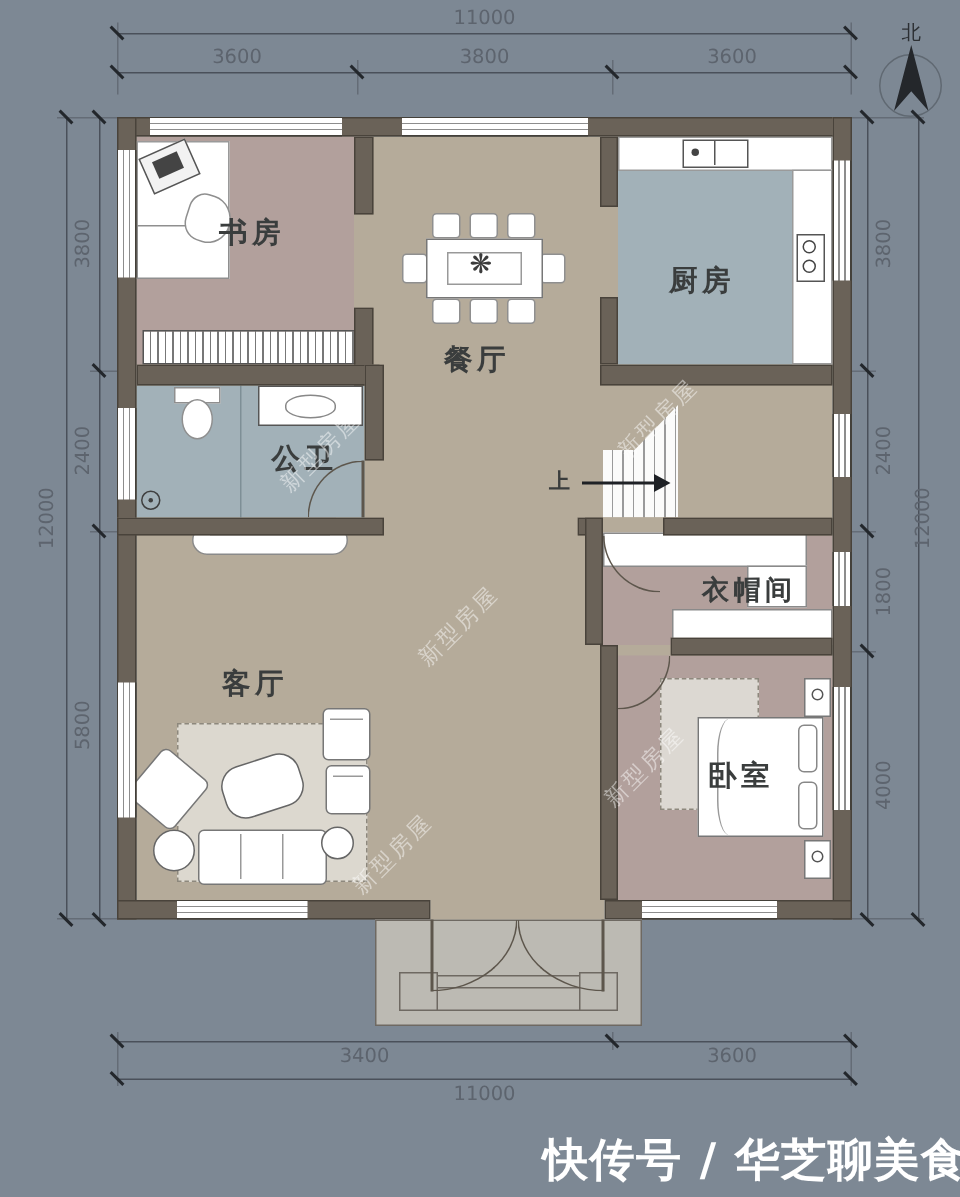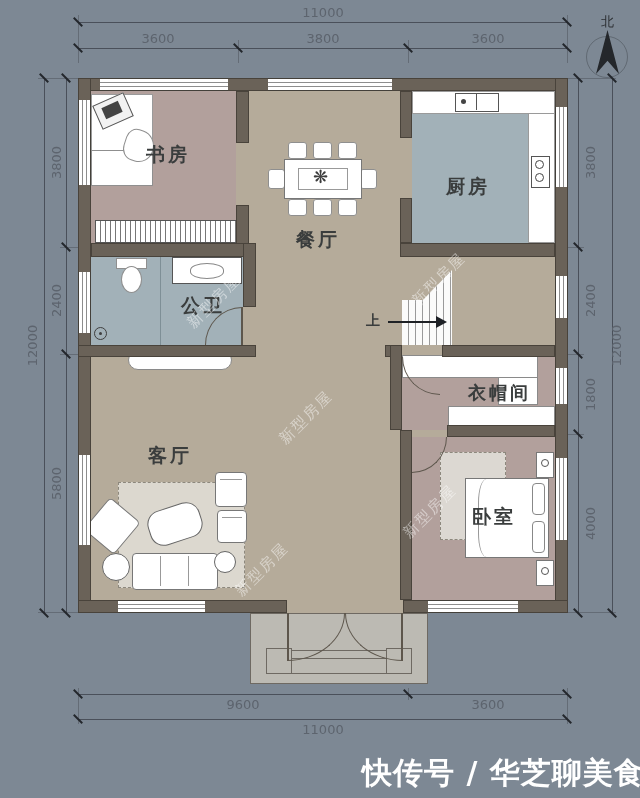--- a/index.html
+++ b/index.html
@@ -235,19 +235,19 @@
   <div class="ext" style="left:78px;top:688px;width:1px;height:36px;"></div>
   <div class="ext" style="left:408px;top:688px;width:1px;height:12px;"></div>
   <div class="ext" style="left:567px;top:688px;width:1px;height:36px;"></div>
   <div class="dline" style="left:78px;top:694px;width:490px;height:1px;"></div>
   <div class="dline" style="left:78px;top:719px;width:490px;height:1px;"></div>
   <div class="tick" style="left:72px;top:693px;"></div>
   <div class="tick" style="left:402px;top:693px;"></div>
   <div class="tick" style="left:561px;top:693px;"></div>
   <div class="tick" style="left:72px;top:718px;"></div>
   <div class="tick" style="left:561px;top:718px;"></div>
-  <div class="dimtext" style="left:213px;top:697px;width:60px;">9600</div>
+  <div class="dimtext" style="left:213px;top:697px;width:60px;">3400</div>
   <div class="dimtext" style="left:458px;top:697px;width:60px;">3600</div>
   <div class="dimtext" style="left:293px;top:722px;width:60px;">11000</div>
 
   <div class="brand" style="left:342px;top:753px;">快传号 / 华芝聊美食</div>
 
 </div>
 
 </body></html>

